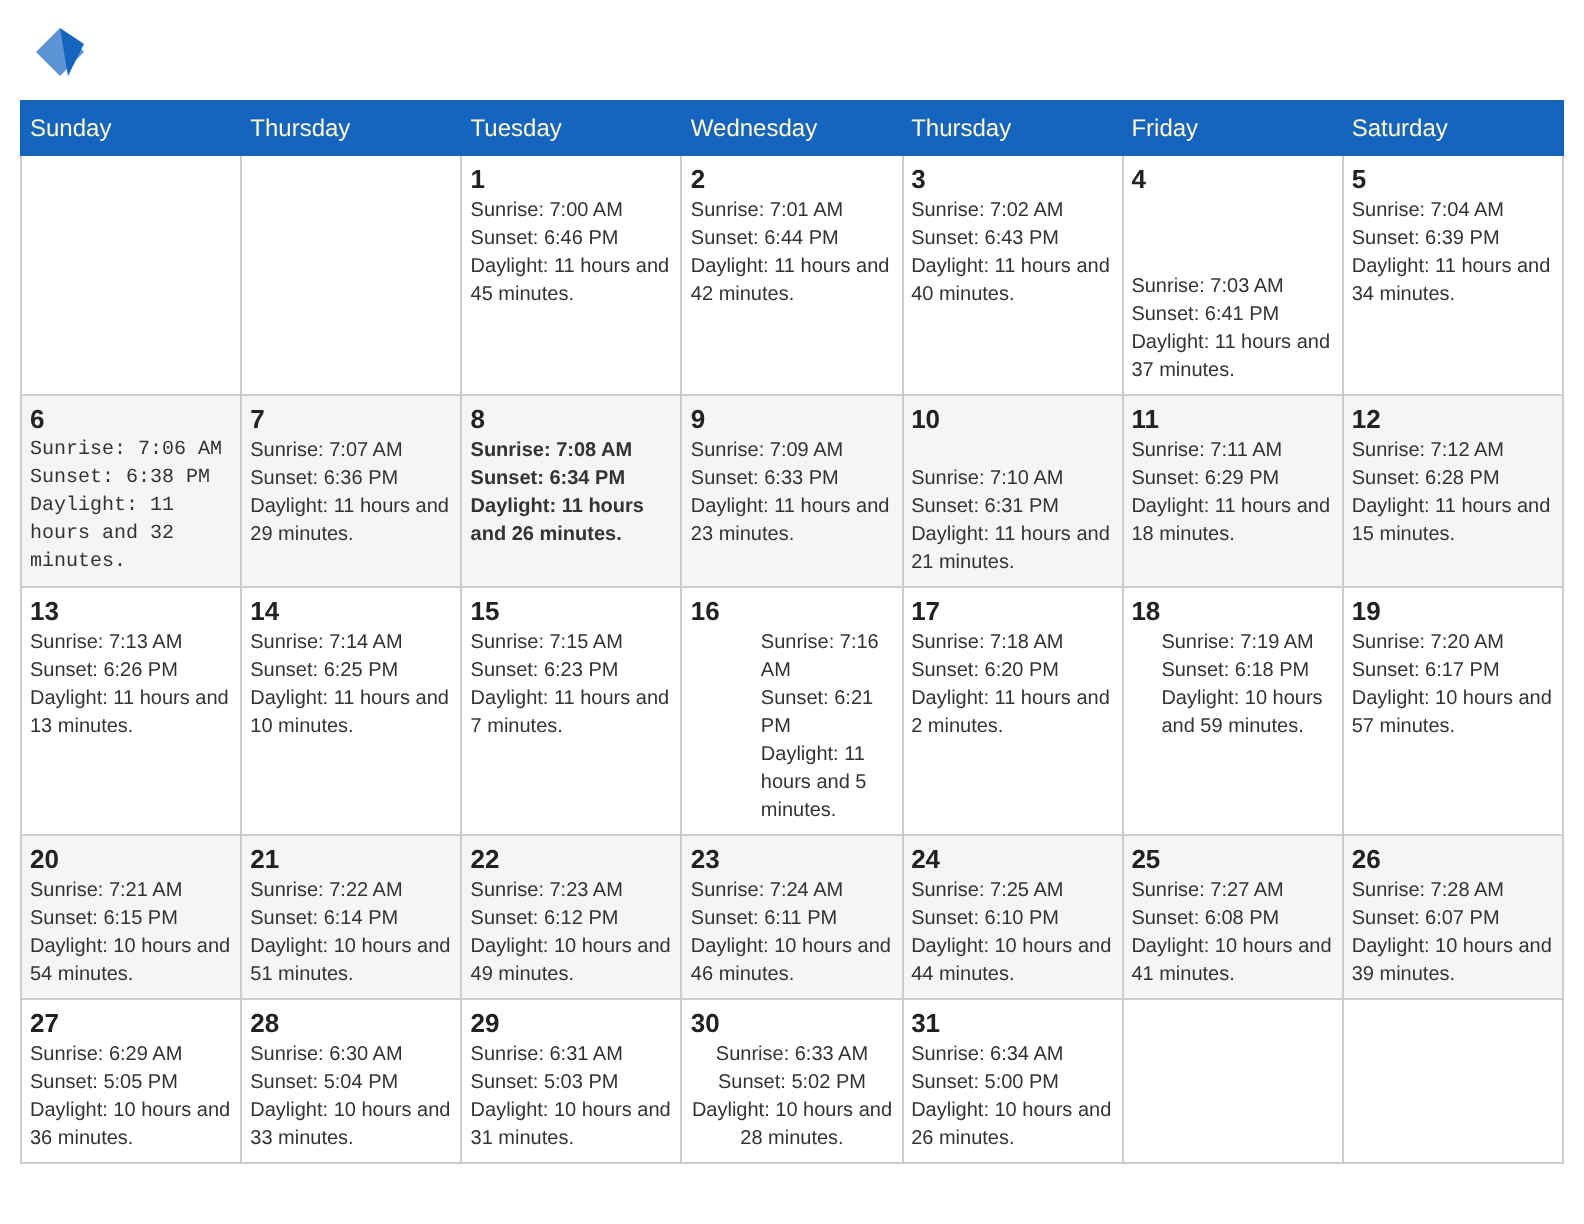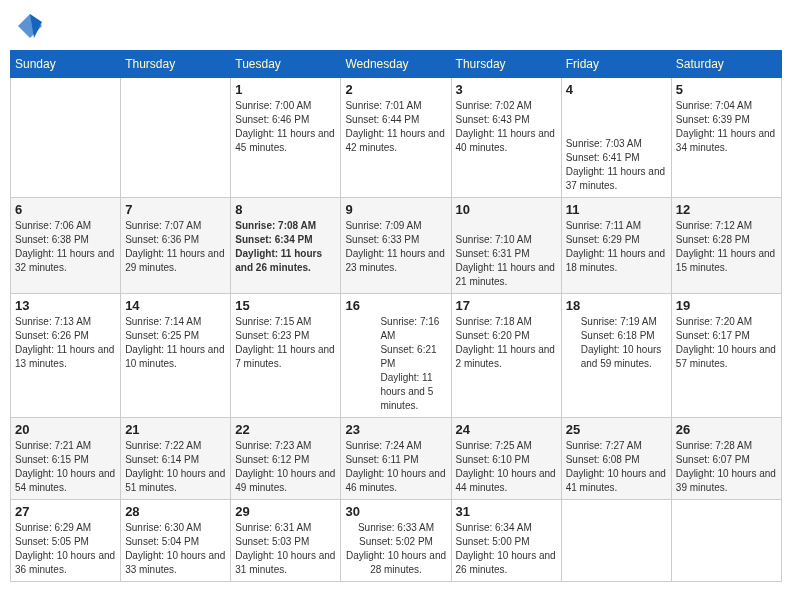--- a/index.html
+++ b/index.html
@@ -148,21 +148,21 @@
         <td>
           <div class="day-num">5</div>
           <div class="day-info" style="white-space: pre-line;">Sunrise: 7:04 AM
 Sunset: 6:39 PM
 Daylight: 11 hours and 34 minutes.</div>
         </td>
       </tr>
       <tr>
         <td>
           <div class="day-num">6</div>
-          <div class="day-info" style="white-space: pre-line;">Sunrise: 7:06 AM
+          <div class="day-info" style="white-space: pre-line; font-family: Liberation Mono, monospace;">Sunrise: 7:06 AM
 Sunset: 6:38 PM
 Daylight: 11 hours and 32 minutes.</div>
         </td>
         <td>
           <div class="day-num">7</div>
           <div class="day-info" style="white-space: pre-line;">Sunrise: 7:07 AM
 Sunset: 6:36 PM
 Daylight: 11 hours and 29 minutes.</div>
         </td>
         <td>

